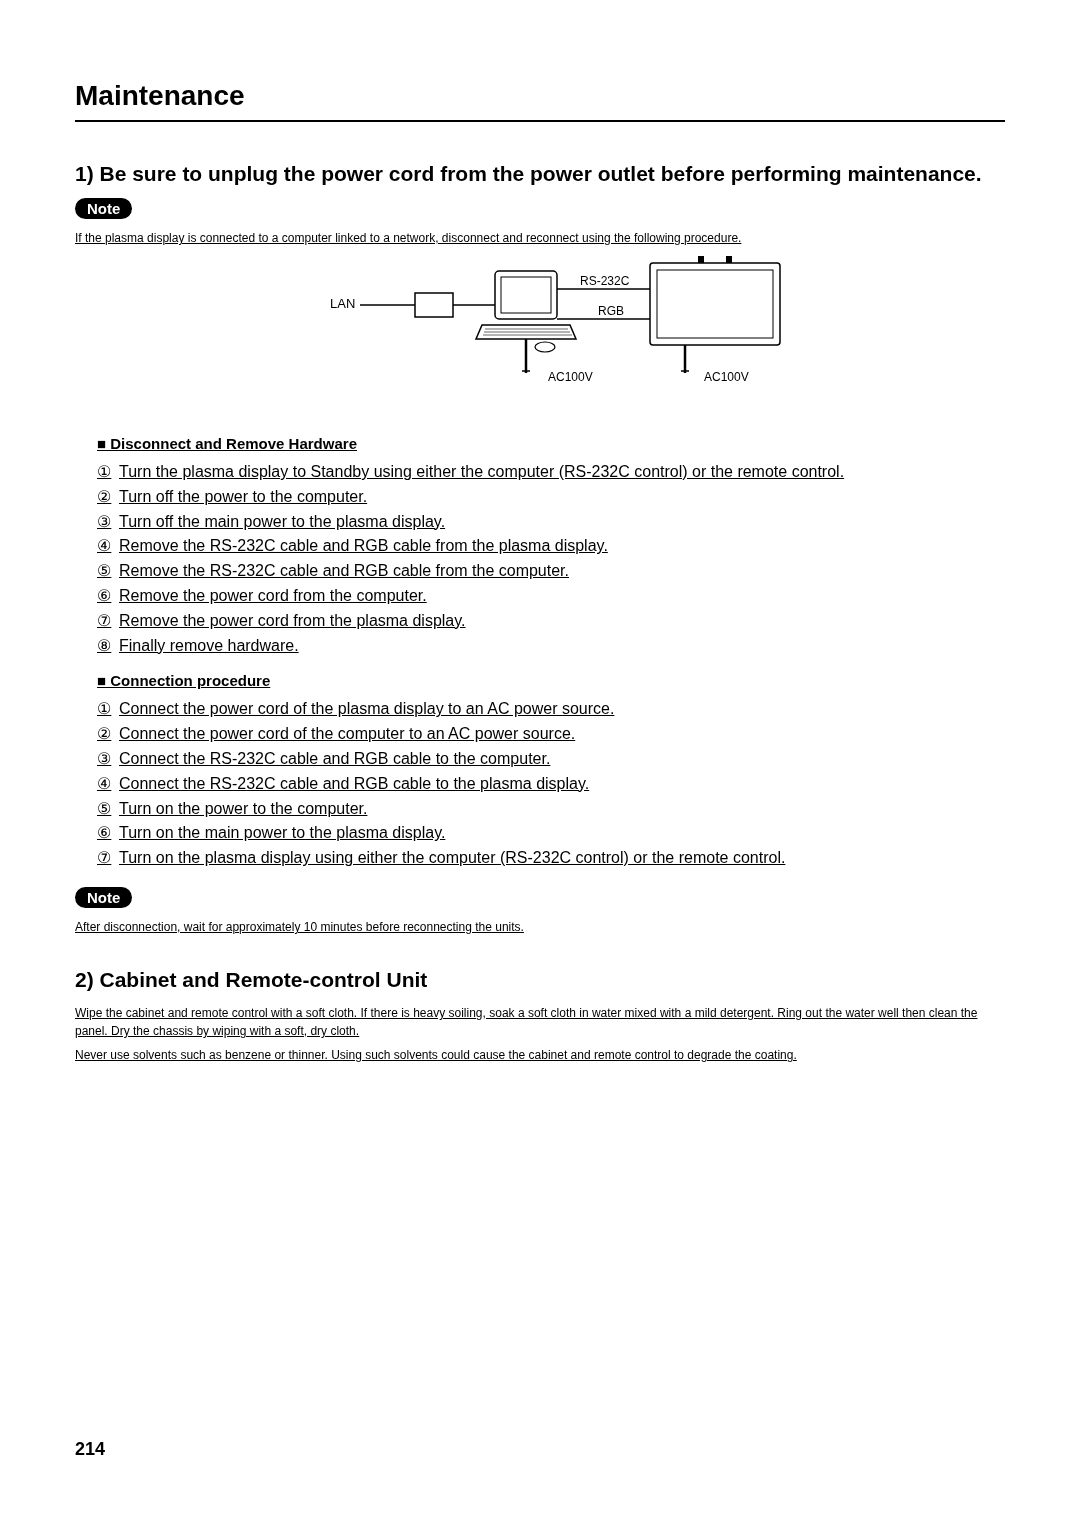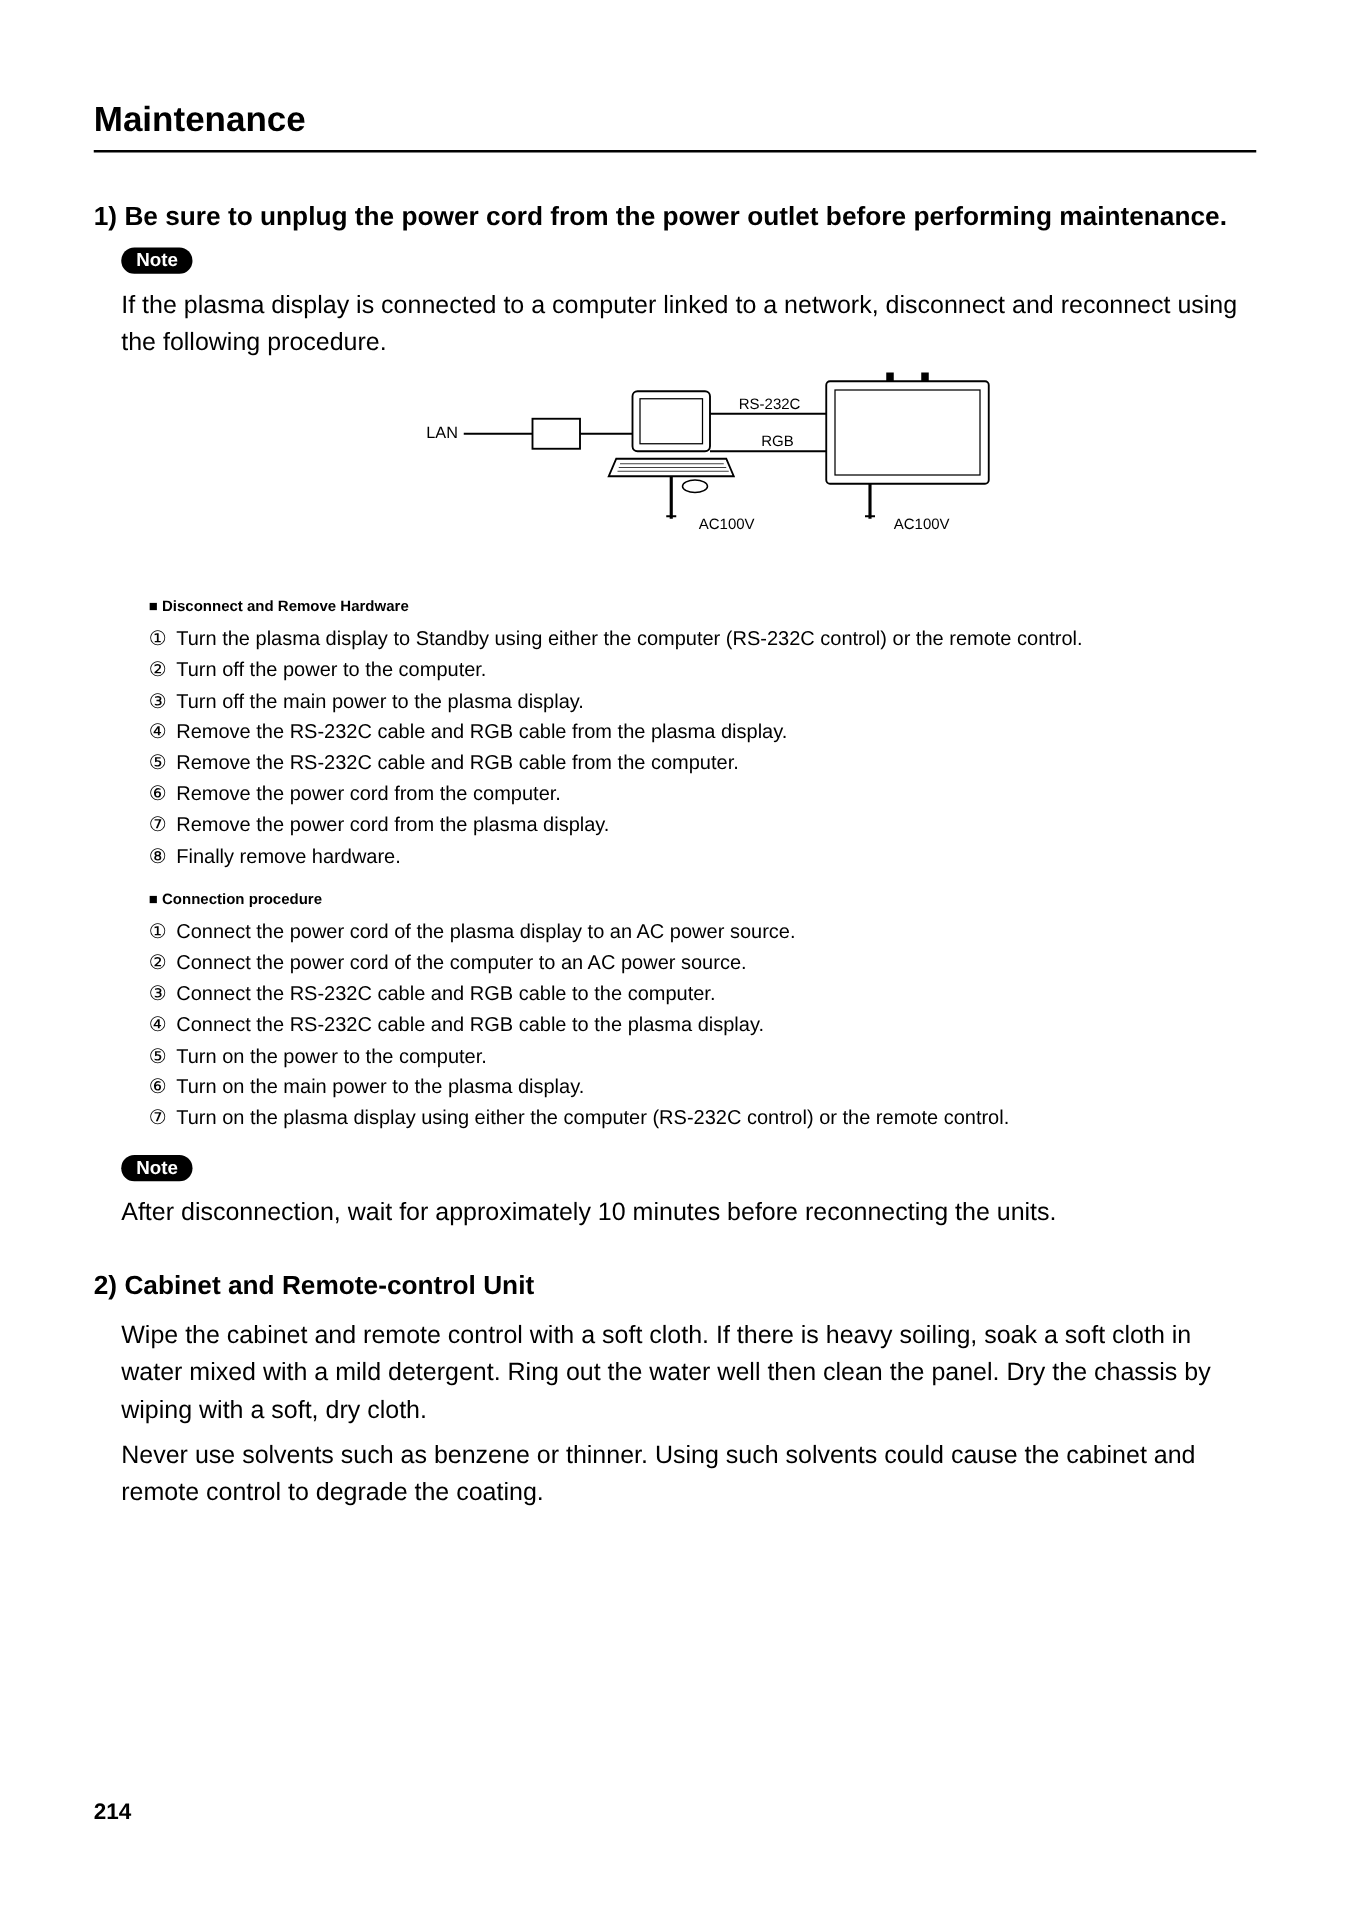--- a/index.html
+++ b/index.html
@@ -23,42 +23,42 @@
     padding-bottom: 8px;
     border-bottom: 2px solid #000;
     margin-bottom: 40px;
   }
   .section-heading {
     font-size: 21px;
     font-weight: bold;
     margin-bottom: 12px;
   }
   .indent1 {
-    margin-left: 22px;
+    text-decoration: underline;
   }
   .indent2 {
     margin-left: 22px;
   }
   .note-pill {
     display: inline-block;
     background: #000;
     color: #fff;
     font-size: 15px;
     font-weight: bold;
     padding: 2px 12px;
     border-radius: 11px;
     margin-bottom: 10px;
   }
   .body-text {
-    font-size: 20px;
+    font-size: 12px;
     line-height: 1.5;
     margin-bottom: 6px;
   }
   .sub-heading {
-    font-size: 12px;
+    font-size: 15px;
     font-weight: bold;
     margin-top: 14px;
     margin-bottom: 8px;
   }
   .step-list {
     list-style: none;
     padding: 0;
     margin: 0 0 6px 0;
   }
   .step-list li {

